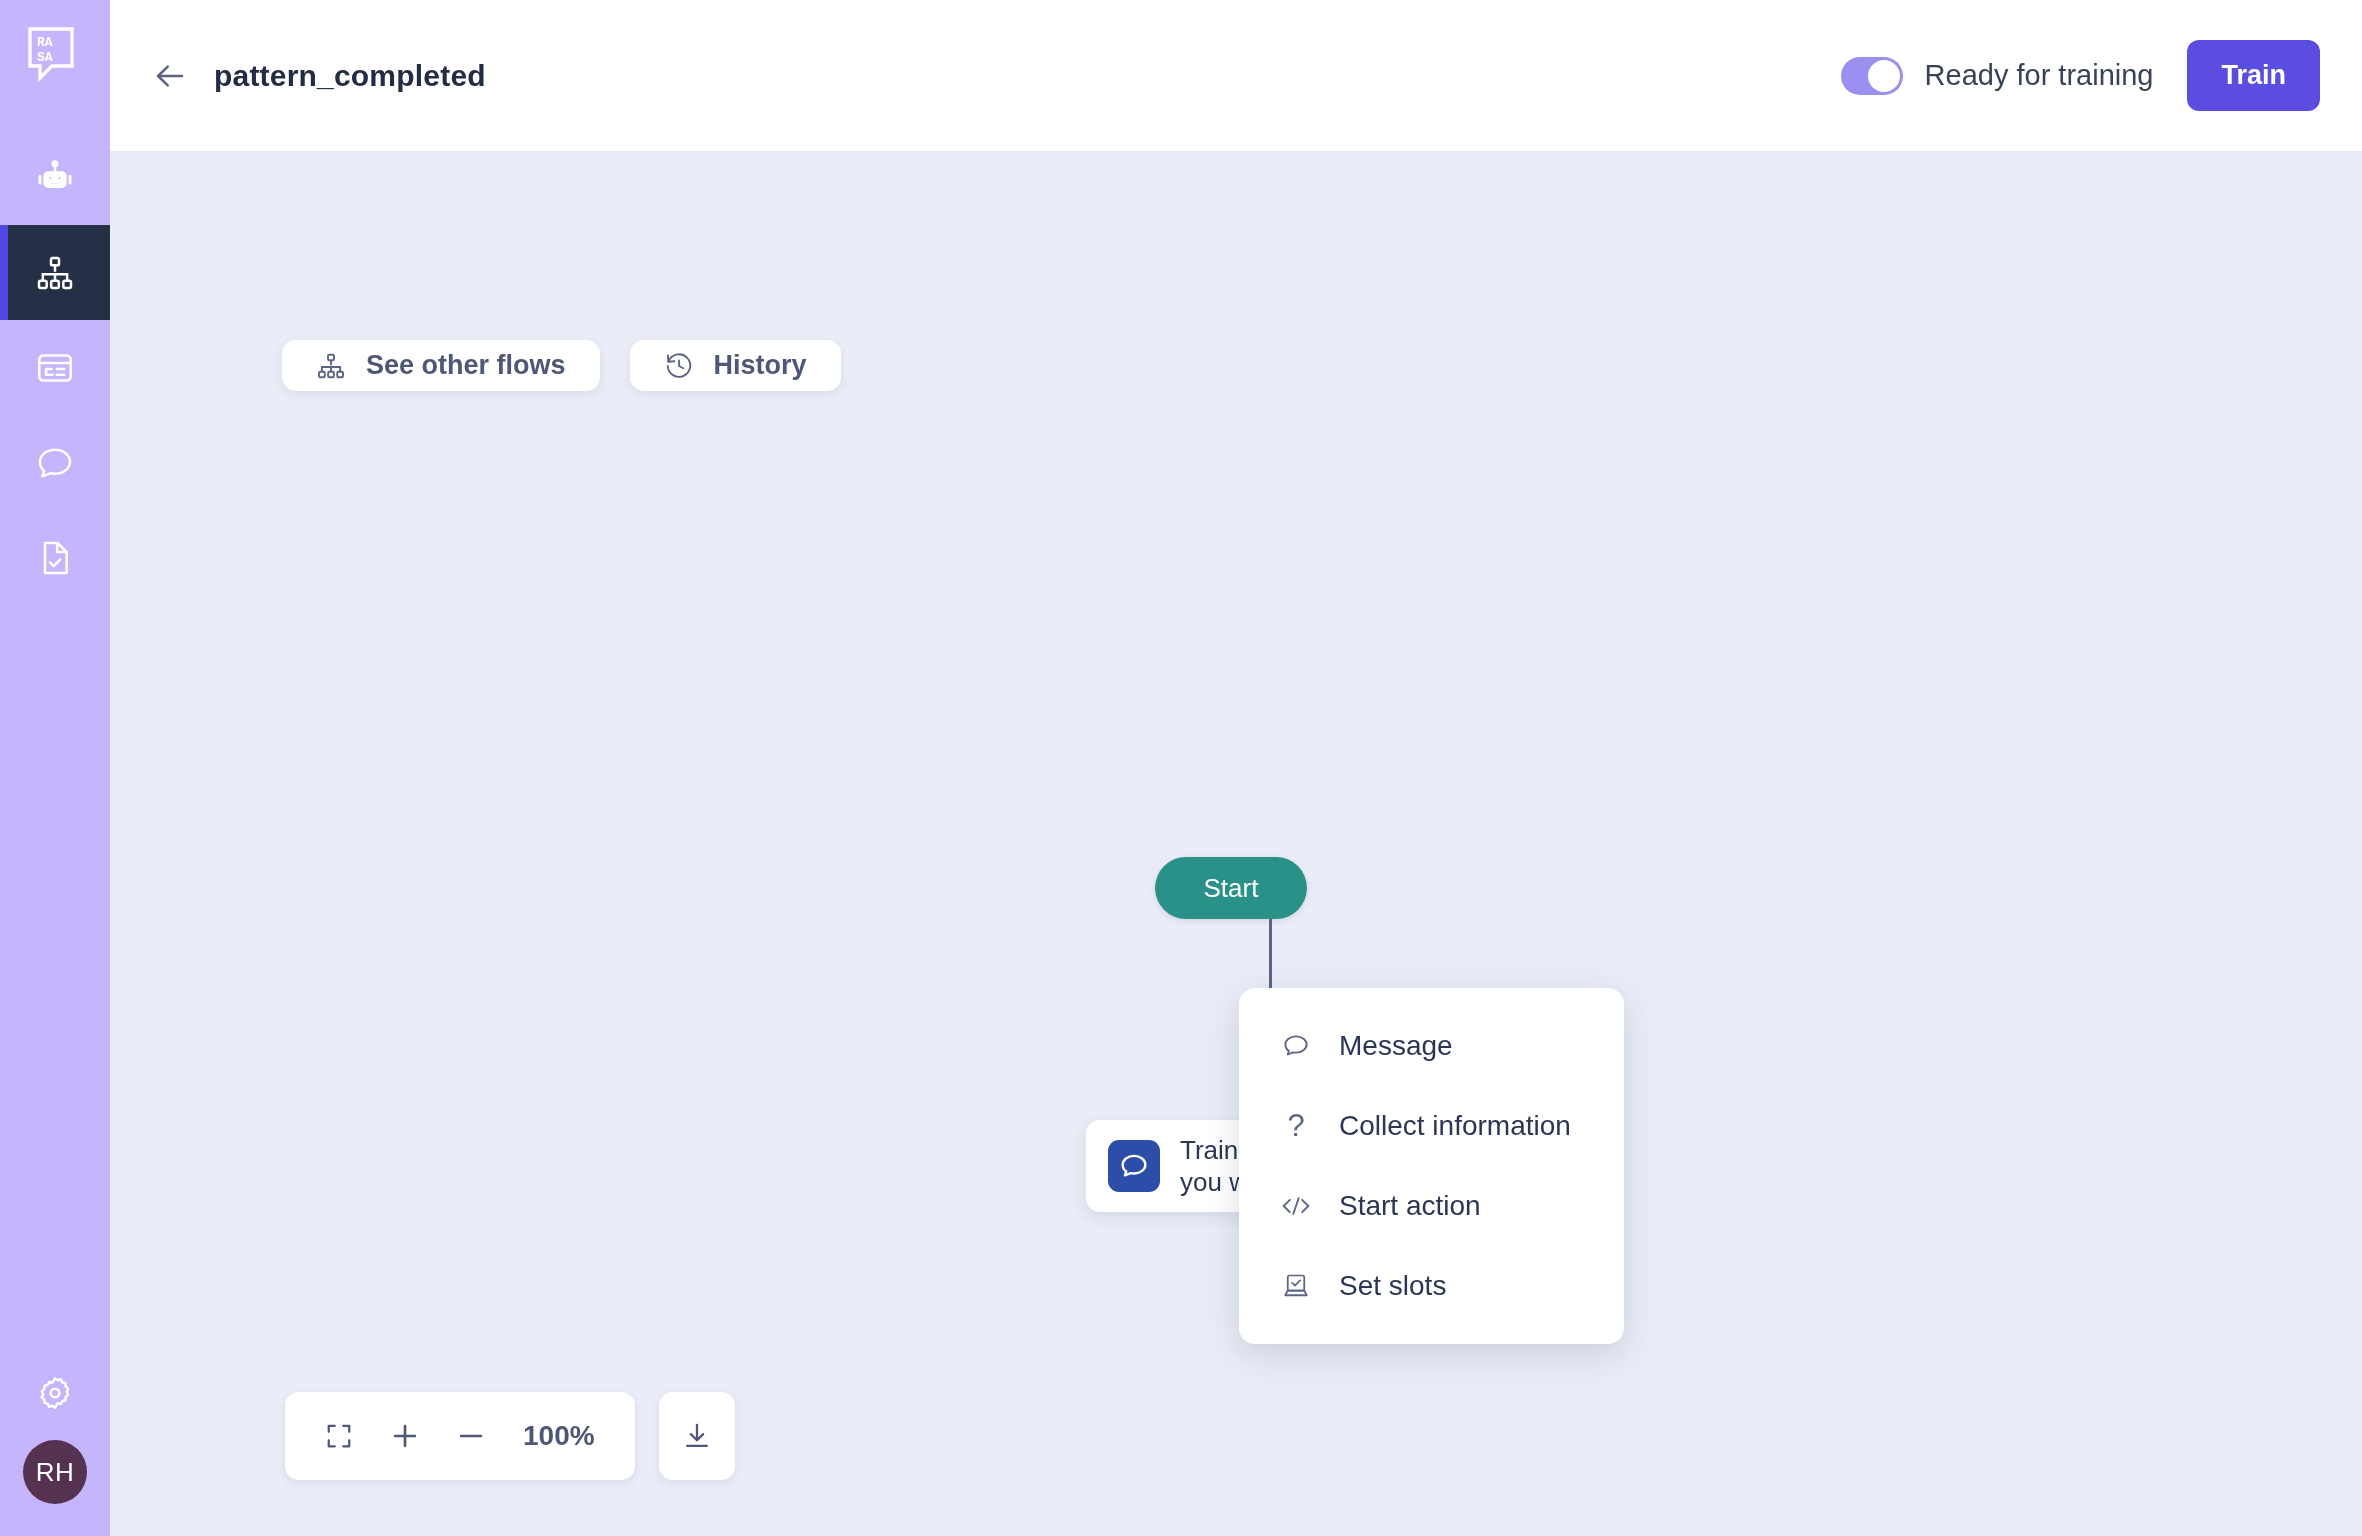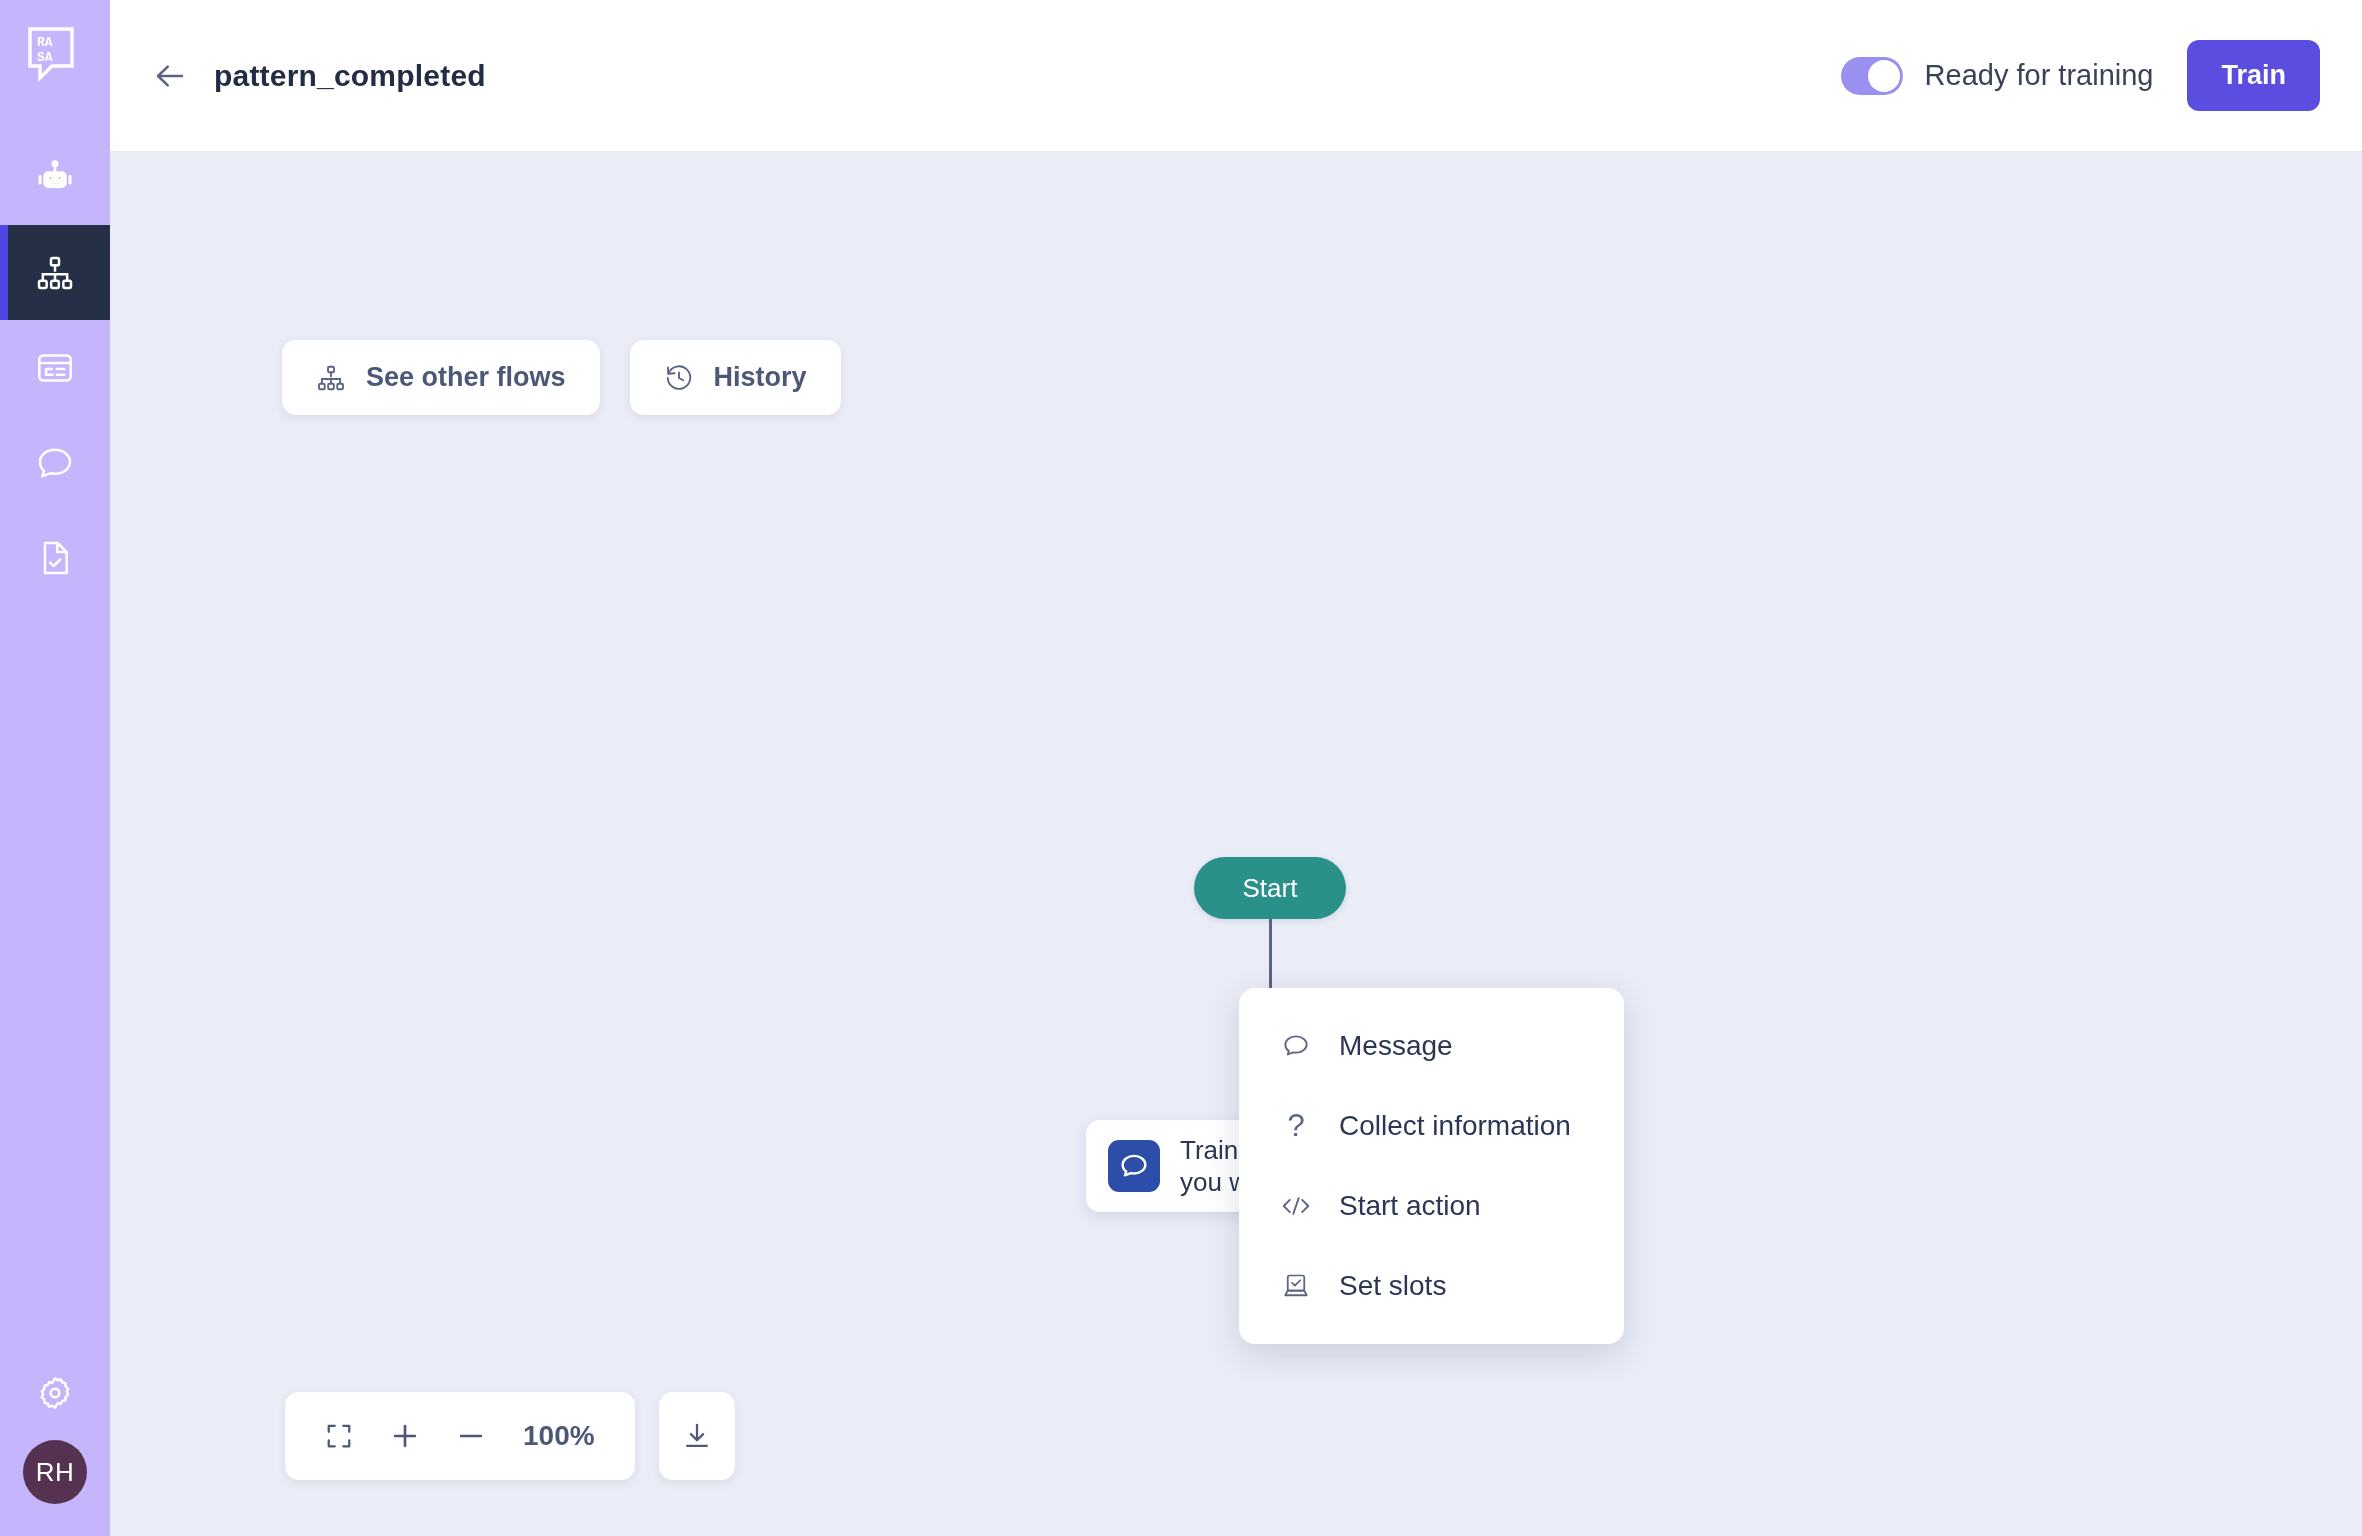--- a/index.html
+++ b/index.html
@@ -71,28 +71,28 @@
   }
 
   
   .canvas { flex: 1 1 auto; position: relative; background: #eaedf7; overflow: hidden; }
 
   .canvas-toolbar { position: absolute; left: 172px; top: 188px; display: flex; gap: 30px; z-index: 10; }
   .pill-btn {
     background: #fff; border-radius: 14px; border: none;
     box-shadow: 0 3px 10px rgba(40,50,80,.09);
     display: flex; align-items: center; gap: 20px;
-    padding: 22px 34px; cursor: pointer;
+    padding: 10px 34px; cursor: pointer;
     font-family: "Liberation Sans", sans-serif;
     font-size: 27px; font-weight: bold; color: #4d5877;
   }
 
   
   .start-node {
-    position: absolute; left: 1084px; top: 705px;
+    position: absolute; left: 1045px; top: 705px;
     width: 152px; height: 62px; border-radius: 31px;
     background: #2a9189; color: #fff;
     display: flex; align-items: center; justify-content: center;
     font-size: 26px; cursor: pointer;
     box-shadow: 0 2px 6px rgba(40,60,80,.13);
   }
   .connector {
     position: absolute; left: 1159px; top: 767px;
     width: 3px; height: 120px; background: #5b6480;
   }

